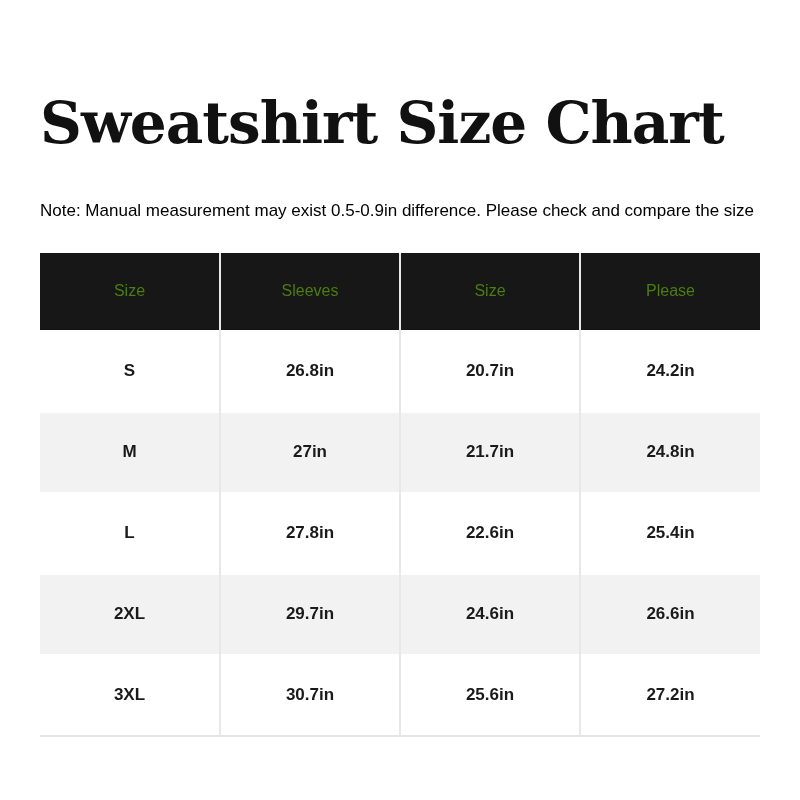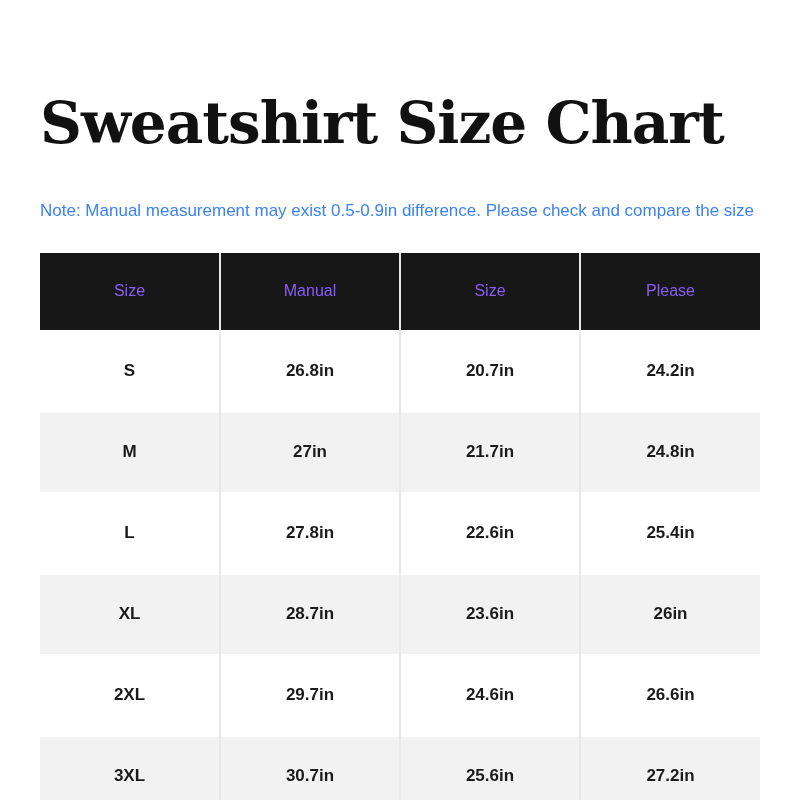--- a/index.html
+++ b/index.html
@@ -26,34 +26,34 @@
     letter-spacing: -1px;
     white-space: nowrap;
     width: 720px;
     overflow: hidden;
   }
   .note {
     margin-top: 16px;
     width: 720px;
     font-size: 18px;
     line-height: 34px;
-    color: #3b82f6;
+    color: #000000;
   }
   .note-line {
     white-space: nowrap;
   }
   table.size-table {
     margin-top: 25px;
     width: 720px;
     border-collapse: collapse;
     table-layout: fixed;
   }
   table.size-table th {
     background: #171717;
-    color: #8b5cf6;
+    color: #4d7c0f;
     height: 75px;
     font-size: 16px;
     font-weight: 400;
     text-align: center;
     vertical-align: middle;
     border-right: 2px solid #e8e8e8;
   }
   table.size-table th:last-child { border-right: none; }
   table.size-table td {
     height: 77px;
@@ -77,21 +77,21 @@
   <h1 class="title fit-line">Sweatshirt Size Chart</h1>
 
   <div class="note" style="font-size: 17px;">
     <div class="note-line">Note: Manual measurement may exist 0.5-0.9in difference. Please check and compare the size</div>
   </div>
 
   <table class="size-table">
     <thead>
       <tr>
           <th>Size</th>
-          <th>Manual</th>
+          <th>Sleeves</th>
           <th>Size</th>
           <th>Please</th>
         </tr>
     </thead>
     <tbody>
         <tr>
           <td>S</td>
           <td>26.8in</td>
           <td>20.7in</td>
           <td>24.2in</td>
@@ -102,26 +102,20 @@
           <td>21.7in</td>
           <td>24.8in</td>
         </tr>
         <tr>
           <td>L</td>
           <td>27.8in</td>
           <td>22.6in</td>
           <td>25.4in</td>
         </tr>
         <tr>
-          <td>XL</td>
-          <td>28.7in</td>
-          <td>23.6in</td>
-          <td>26in</td>
-        </tr>
-        <tr>
           <td>2XL</td>
           <td>29.7in</td>
           <td>24.6in</td>
           <td>26.6in</td>
         </tr>
         <tr>
           <td>3XL</td>
           <td>30.7in</td>
           <td>25.6in</td>
           <td>27.2in</td>

